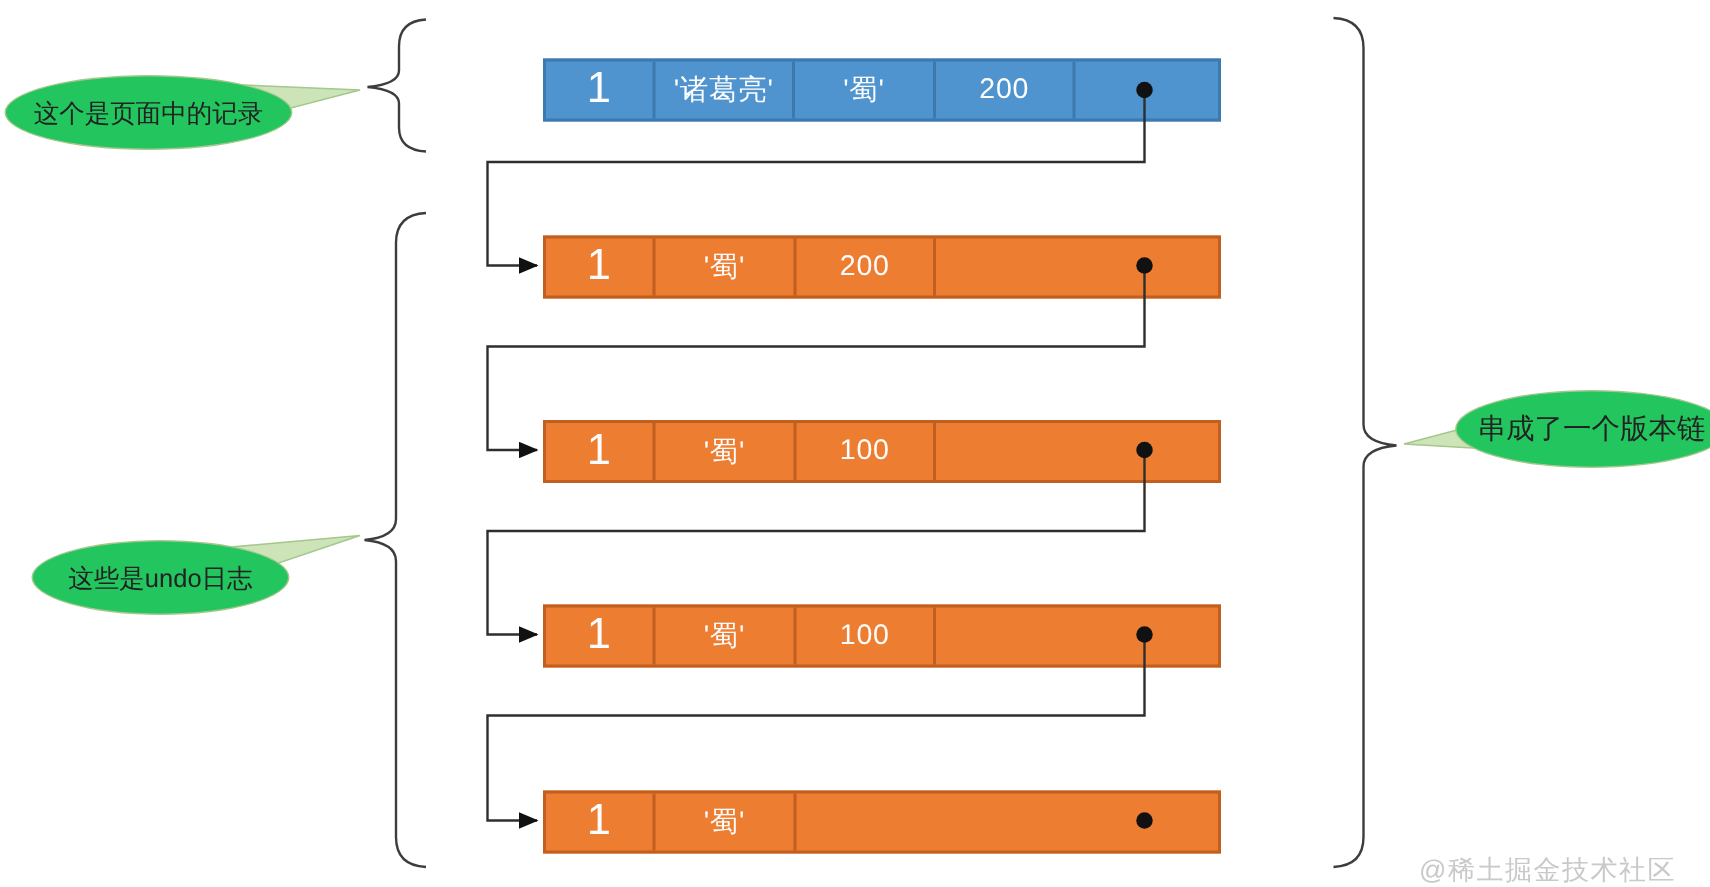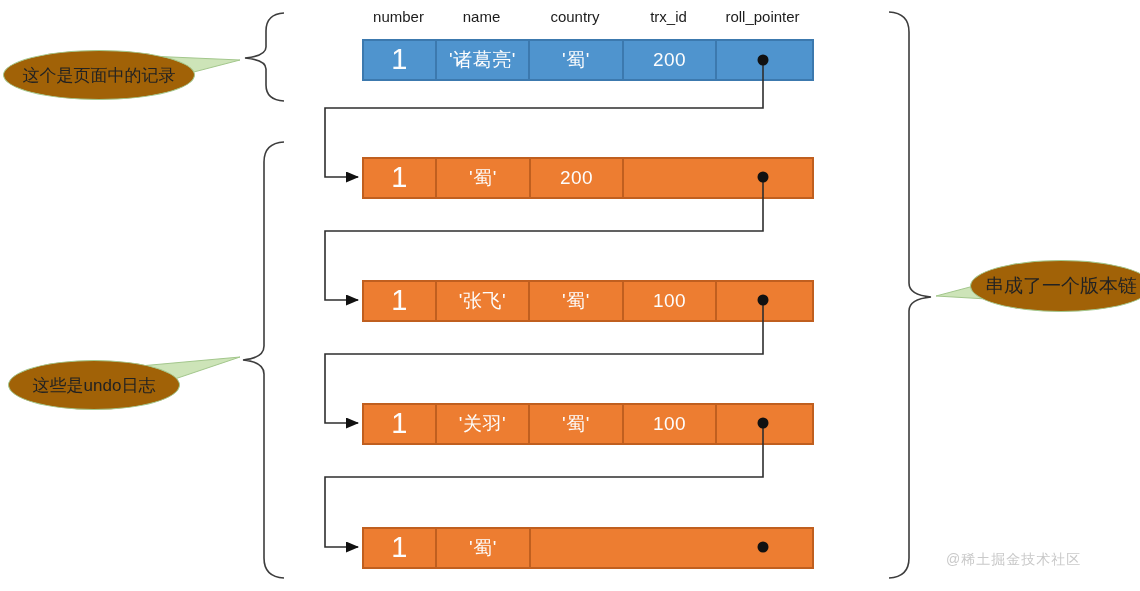--- a/index.html
+++ b/index.html
@@ -20,31 +20,31 @@
   }
   .row .c0{width:71px}.row .c1{width:91px}.row .c2{width:92px}.row .c3{width:91px}.row .c4{width:93px}
   .row .c0{font-size:29px;font-weight:400;padding-bottom:2px;}
   .row.record{background:#4f94ce;border:2px solid #3c79ae;}
   .row.record .cell{border-right:2px solid #3c79ae;}
   .row.undo{background:#ed7d31;border:2px solid #c05f1f;}
   .row.undo .cell{border-right:2px solid #c05f1f;}
   .row .c4{border-right:none !important;}
   
   .bubble{
-    position:absolute;z-index:3;background:#a16207;border:1.5px solid #a3c78c;
+    position:absolute;z-index:3;background:#22c55e;border:1.5px solid #a3c78c;
     border-radius:50%;display:flex;align-items:center;justify-content:center;
     color:#222;white-space:nowrap;
   }
   .bubble.b1{left:3px;top:50px;width:190px;height:48px;font-size:17px;}
-  .bubble.b2{left:8px;top:360px;width:170px;height:48px;font-size:17px;}
+  .bubble.b2{left:21px;top:360px;width:170px;height:48px;font-size:17px;}
   .bubble.b3{left:970px;top:260px;width:180px;height:50px;font-size:19px;}
   
   .watermark{
-    position:absolute;left:946px;top:551px;z-index:1;
-    font-size:14px;color:#c9c9c9;letter-spacing:1px;
+    position:absolute;left:946px;top:568px;z-index:1;
+    font-size:18px;color:#c9c9c9;letter-spacing:1px;
   }
 </style>
 </head>
 <body>
 
 <div class="stage">
 
   <svg class="overlay" viewBox="0 0 1140 591" xmlns="http://www.w3.org/2000/svg">
     <defs>
       <marker id="arrow" markerUnits="userSpaceOnUse" markerWidth="13" markerHeight="11" refX="12" refY="5.5" orient="auto">
@@ -67,54 +67,45 @@
     <polyline points="763,304 763,354 325,354 325,423 358,423" fill="none" stroke="#2e2e2e" stroke-width="1.6" marker-end="url(#arrow)"></polyline>
     <polyline points="763,427 763,477 325,477 325,547 358,547" fill="none" stroke="#2e2e2e" stroke-width="1.6" marker-end="url(#arrow)"></polyline>
 
     <circle cx="763" cy="60" r="5.5" fill="#111"></circle>
     <circle cx="763" cy="177" r="5.5" fill="#111"></circle>
     <circle cx="763" cy="300" r="5.5" fill="#111"></circle>
     <circle cx="763" cy="423" r="5.5" fill="#111"></circle>
     <circle cx="763" cy="547" r="5.5" fill="#111"></circle>
   </svg>
 
-  <div class="headers">
-    <span class="h0">number</span>
-    <span class="h1">name</span>
-    <span class="h2">country</span>
-    <span class="h3">trx_id</span>
-    <span class="h4">roll_pointer</span>
-  </div>
 
   <div class="row record" style="top:39px">
     <div class="cell c0">1</div>
     <div class="cell c1">'诸葛亮'</div>
     <div class="cell c2">'蜀'</div>
     <div class="cell c3">200</div>
     <div class="cell c4"></div>
   </div>
 
   <div class="row undo" style="top:157px">
     <div class="cell c0">1</div>
     <div class="cell c2">'蜀'</div>
     <div class="cell c3">200</div>
     <div class="cell c4"></div>
   </div>
 
   <div class="row undo" style="top:280px">
     <div class="cell c0">1</div>
-    <div class="cell c1">'张飞'</div>
     <div class="cell c2">'蜀'</div>
     <div class="cell c3">100</div>
     <div class="cell c4"></div>
   </div>
 
   <div class="row undo" style="top:403px">
     <div class="cell c0">1</div>
-    <div class="cell c1">'关羽'</div>
     <div class="cell c2">'蜀'</div>
     <div class="cell c3">100</div>
     <div class="cell c4"></div>
   </div>
 
   <div class="row undo" style="top:527px">
     <div class="cell c0">1</div>
     <div class="cell c2">'蜀'</div>
     <div class="cell c4"></div>
   </div>

